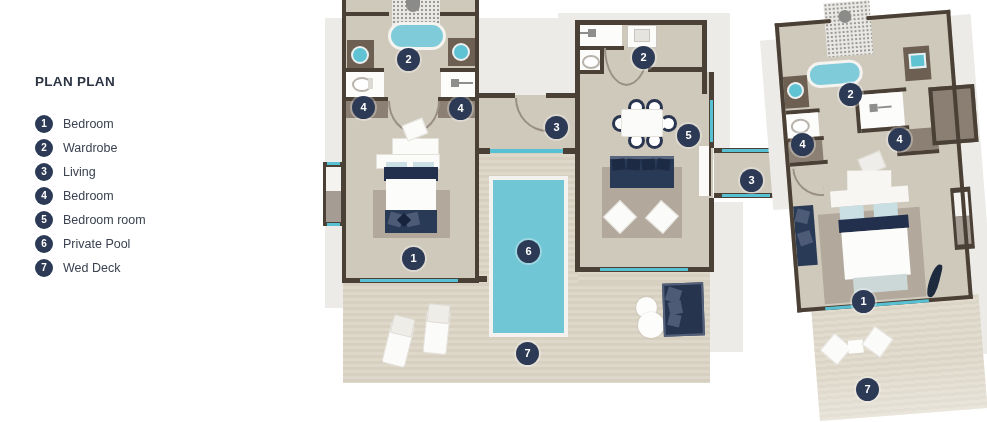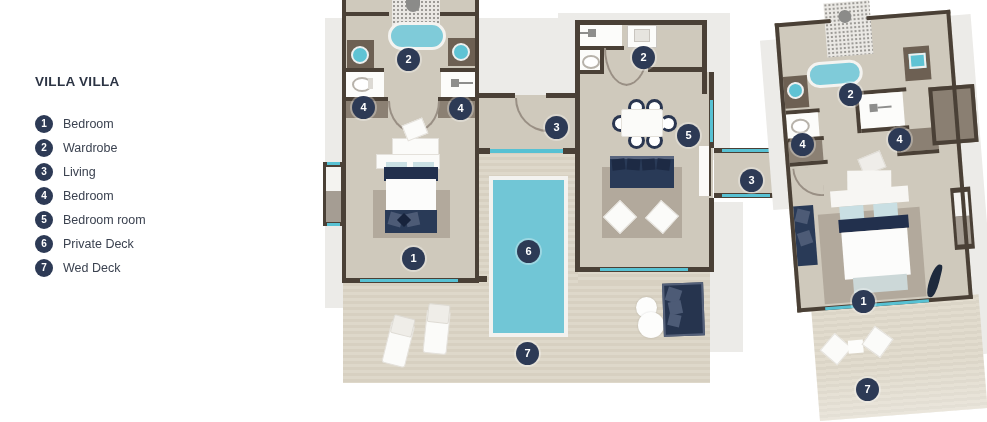--- a/index.html
+++ b/index.html
@@ -40,21 +40,21 @@
   .lbadge{width:18px;height:18px;border-radius:50%;background:#2d3a55;color:#fff;flex:0 0 18px;
           font:700 10px/18px "Liberation Sans",sans-serif;text-align:center;}
   .llabel{margin-left:10px;font-size:12.5px;color:#3b4250;}
 </style>
 </head>
 <body>
 
 <div class="canvas">
 
   <div class="legend">
-    <div class="legend-title">VILLA VILLA</div>
+    <div class="legend-title">PLAN PLAN</div>
     <div class="legend-items">
       <div class="legend-row">
         <span class="lbadge">1</span>
         <span class="llabel">Bedroom</span>
       </div>
       <div class="legend-row">
         <span class="lbadge">2</span>
         <span class="llabel">Wardrobe</span>
       </div>
       <div class="legend-row">
@@ -64,21 +64,21 @@
       <div class="legend-row">
         <span class="lbadge">4</span>
         <span class="llabel">Bedroom</span>
       </div>
       <div class="legend-row">
         <span class="lbadge">5</span>
         <span class="llabel">Bedroom room</span>
       </div>
       <div class="legend-row">
         <span class="lbadge">6</span>
-        <span class="llabel">Private Deck</span>
+        <span class="llabel">Private Pool</span>
       </div>
       <div class="legend-row">
         <span class="lbadge">7</span>
         <span class="llabel">Wed Deck</span>
       </div>
     </div>
   </div>
 
   <div class="gray" style="left:325px;top:18px;width:253px;height:290px;"></div>
   <div class="gray" style="left:558px;top:13px;width:172px;height:147px;"></div>

